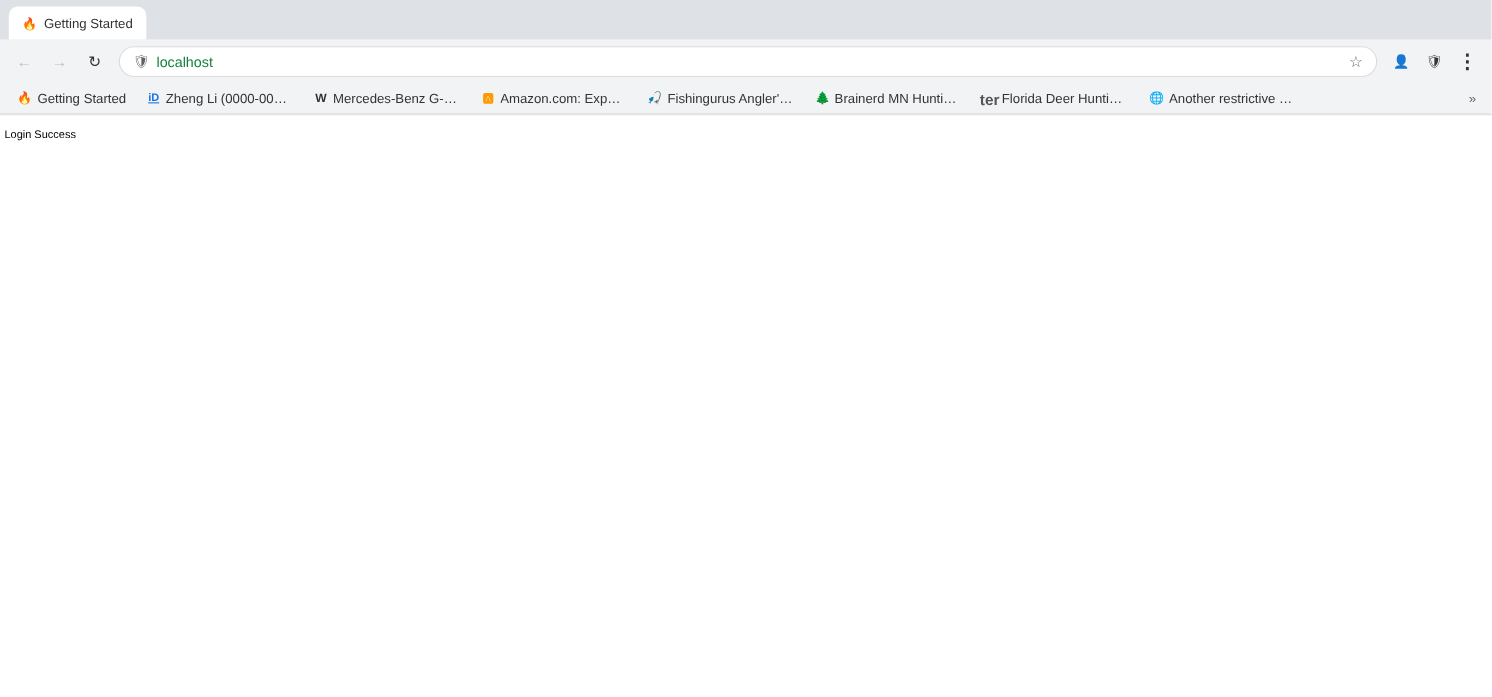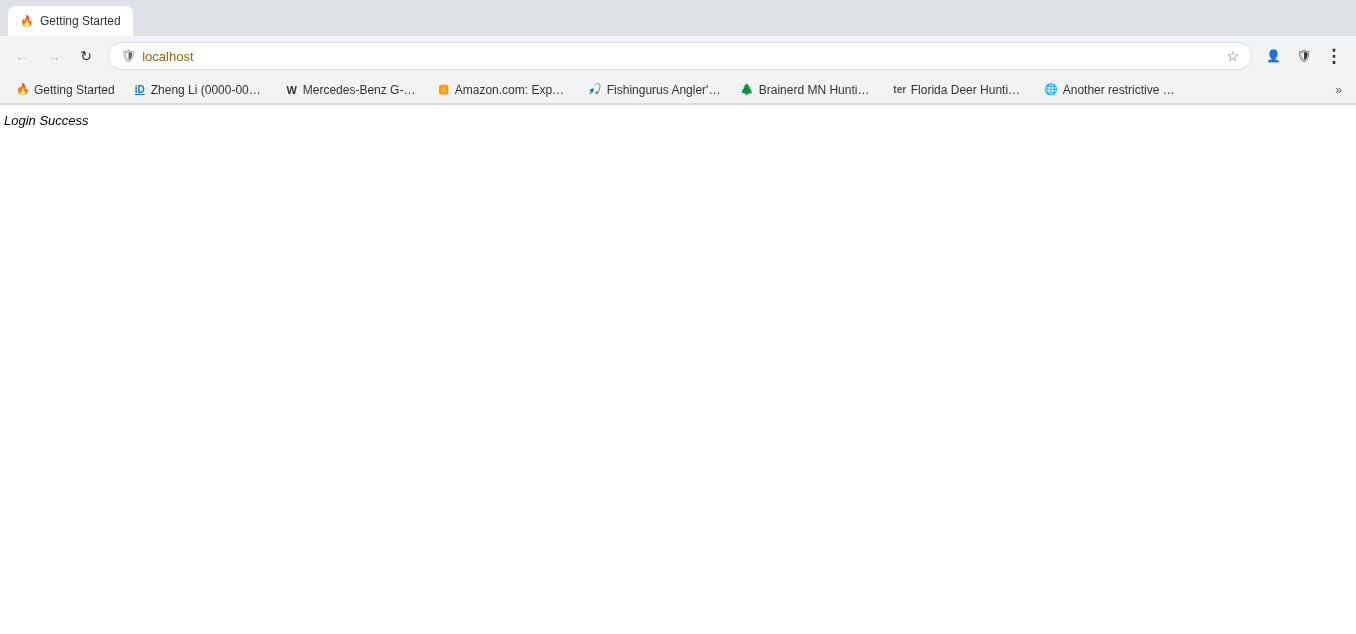--- a/index.html
+++ b/index.html
@@ -94,21 +94,21 @@
     }
 
     .address-bar-icon {
       color: #5f6368;
       font-size: 12px;
     }
 
     .address-text {
       flex: 1;
       font-size: 13px;
-      color: #a16207;
+      color: #15803d;
     }
 
     .toolbar-right {
       display: flex;
       align-items: center;
       gap: 2px;
     }
 
     
     .bookmarks-bar {
@@ -162,23 +162,22 @@
     }
 
     
     .page-content {
       padding: 8px 4px;
       background: #fff;
       min-height: 540px;
     }
 
     .login-success-text {
-      font-size: 13px;
+      font-size: 10px;
       color: #000;
-      font-style: italic;
     }
   </style>
 </head>
 <body>
 
 <div class="browser-chrome">
 
   <div class="tab-bar">
     <div class="tab">
       <span class="tab-favicon">🔥</span>
@@ -223,21 +222,21 @@
     </div>
     <div class="bookmark-item">
       <span class="bookmark-favicon">🎣</span>
       <span class="bookmark-label">Fishingurus Angler's l...</span>
     </div>
     <div class="bookmark-item">
       <span class="bookmark-favicon">🌲</span>
       <span class="bookmark-label">Brainerd MN Hunting ...</span>
     </div>
     <div class="bookmark-item">
-      <span class="bookmark-favicon" style="font-size:10px; font-weight:bold; color:#555;">ter</span>
+      <span class="bookmark-favicon" style="font-size:14px; font-weight:bold; color:#555;">ter</span>
       <span class="bookmark-label">Florida Deer Hunting S...</span>
     </div>
     <div class="bookmark-item">
       <span class="bookmark-favicon">🌐</span>
       <span class="bookmark-label">Another restrictive dee...</span>
     </div>
     <div class="more-bookmarks">»</div>
   </div>
 </div>
 

